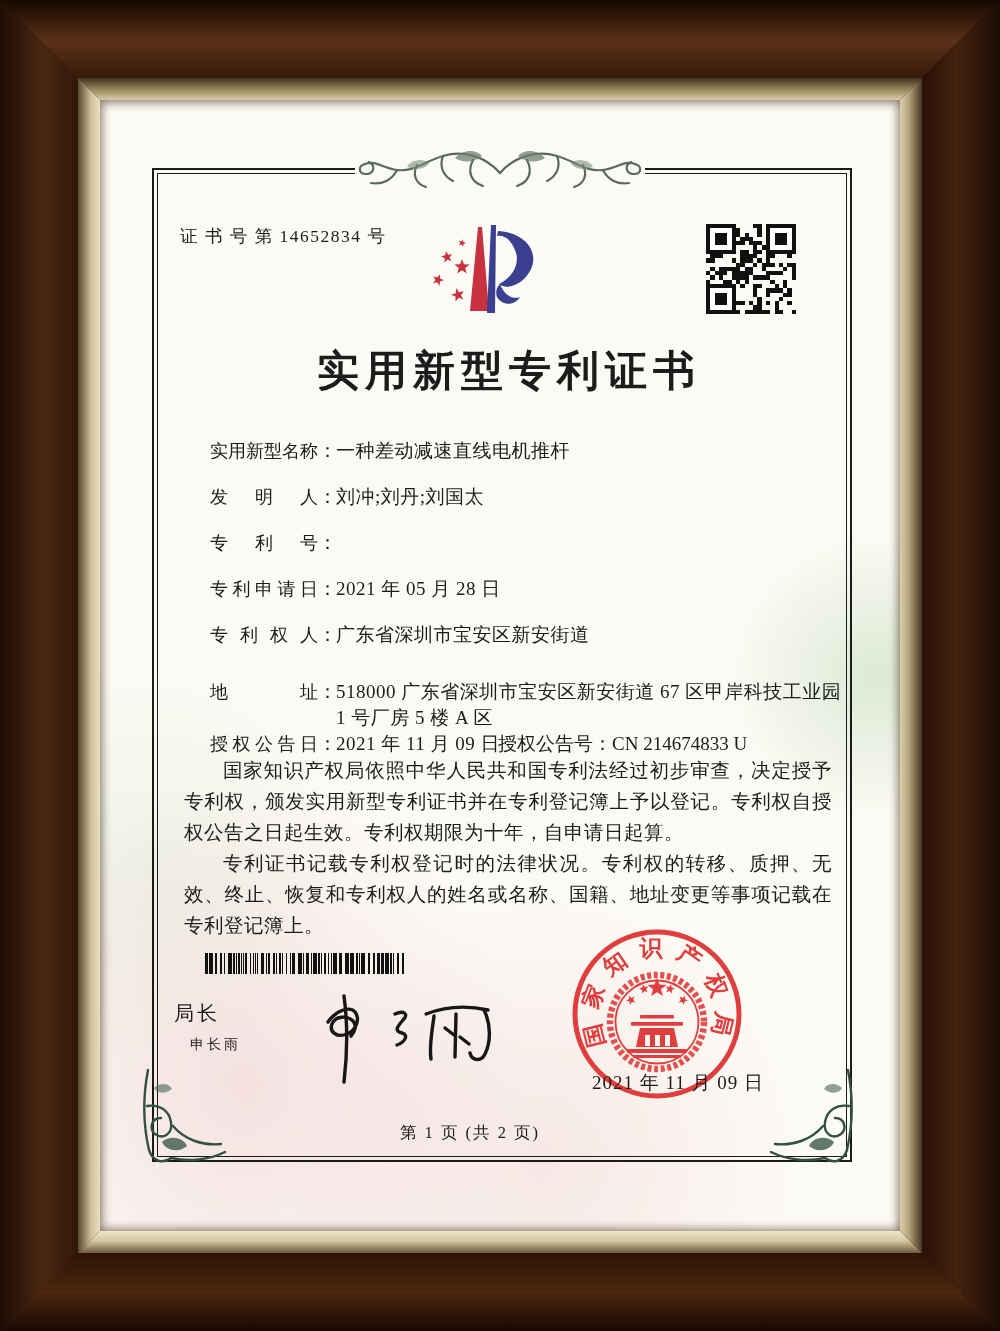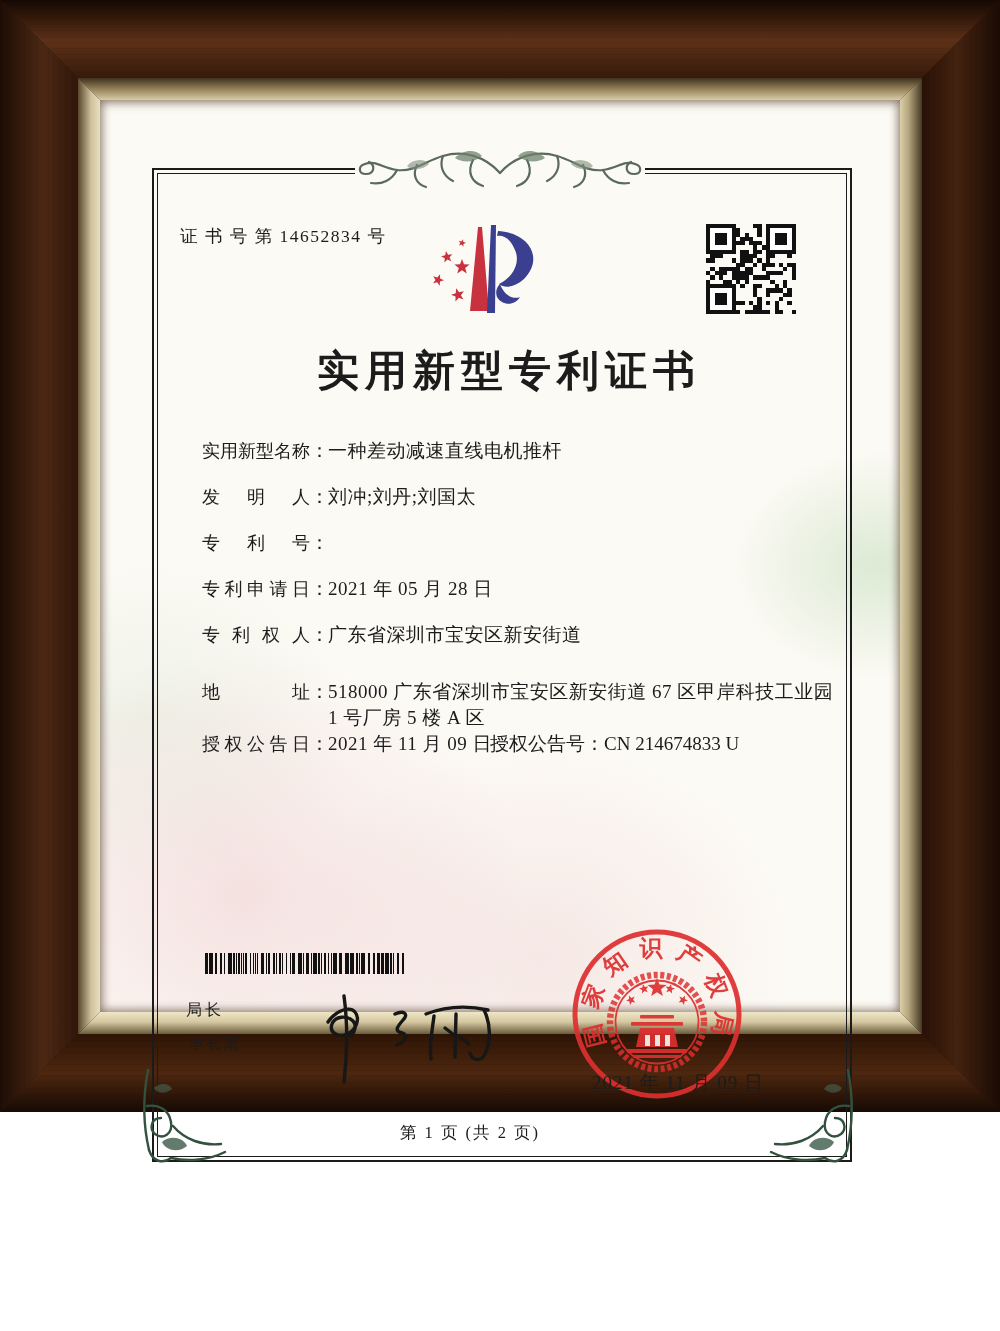--- a/index.html
+++ b/index.html
@@ -1,17 +1,17 @@
 <!DOCTYPE html>
 <html><head>
 <meta charset="utf-8">
 <style>
   html,body{margin:0;padding:0;width:1000px;height:1331px;overflow:hidden;background:#ffffff;
     font-family:"Liberation Serif","DejaVu Serif",serif;color:#1c1c1c;}
-  .stage{position:relative;width:1000px;height:1112px;}
+  .stage{position:relative;width:1000px;height:1331px;}
 
   
   .wood{position:absolute;inset:0;background:#2a1309;}
   .wood-top{position:absolute;left:0;top:0;right:0;height:78px;
     background:repeating-linear-gradient(180deg,rgba(0,0,0,.07) 0 1px,transparent 1px 6px),
       linear-gradient(180deg,#150903 0%,#331809 22%,#5d globalThis31 50%,#5d3118 52%,#371a0a 100%);
     background:repeating-linear-gradient(180deg,rgba(0,0,0,.07) 0 1px,transparent 1px 6px),
       linear-gradient(180deg,#150903 0%,#331809 22%,#5d3118 52%,#371a0a 100%);
     clip-path:polygon(0 0,100% 0,calc(100% - 78px) 100%,78px 100%);}
   .wood-bottom{position:absolute;left:0;bottom:0;right:0;height:78px;
@@ -61,34 +61,34 @@
   .orn-bl{left:32px;top:966px;}
   .orn-br{left:664px;top:966px;transform:scaleX(-1);}
 
   .cert-no{position:absolute;left:80px;top:124px;font-size:17.5px;letter-spacing:1.5px;}
   .logo{position:absolute;left:320px;top:123px;width:128px;height:104px;}
   .qr{position:absolute;left:606px;top:124px;width:90px;height:90px;}
 
   .title{position:absolute;left:52px;top:243px;width:696px;text-align:center;
     font-size:42px;font-weight:700;letter-spacing:6px;padding-left:18px;box-sizing:border-box;}
 
-  .fields{position:absolute;left:102px;top:338px;width:636px;font-size:19px;}
+  .fields{position:absolute;left:110px;top:338px;width:636px;font-size:19px;}
   .frow{position:relative;display:flex;line-height:26px;margin-bottom:20px;align-items:flex-start;}
   .frow.tight{margin-bottom:0;margin-top:31px;}
   .flabel{display:inline-block;width:108px;font-size:18px;text-align:justify;text-align-last:justify;flex:none;}
   .colon{flex:none;width:18px;}
   .fvalue{flex:1;letter-spacing:.5px;}
   .grant2{position:absolute;left:288px;top:0;white-space:nowrap;}
 
   .paras{position:absolute;left:84px;top:655px;width:648px;font-size:19.5px;line-height:31px;
     text-align:justify;letter-spacing:.5px;}
   .paras p{margin:0;text-indent:2em;}
 
   .barcode{position:absolute;left:105px;top:853px;width:200px;height:21px;}
-  .director-title{position:absolute;left:86px;top:900px;font-size:16px;letter-spacing:3px;}
+  .director-title{position:absolute;left:74px;top:900px;font-size:20px;letter-spacing:3px;}
   .director-name{position:absolute;left:90px;top:936px;font-size:14px;letter-spacing:3px;}
   .signature{position:absolute;left:198px;top:884px;width:212px;height:102px;}
 
   .seal{position:absolute;left:469px;top:826px;width:176px;height:176px;opacity:.92;}
   .seal-date{position:absolute;left:492px;top:970px;font-size:19px;letter-spacing:1px;z-index:5;}
 
   .footer{position:absolute;left:120px;top:1022px;width:500px;text-align:center;font-size:16.5px;letter-spacing:2px;}
 </style>
 </head>
 <body>
@@ -339,20 +339,24 @@
           <span class="fvalue">518000 广东省深圳市宝安区新安街道 67 区甲岸科技工业园 1 号厂房 5 楼 A 区</span>
       </div>
       <div class="frow">
         <span class="flabel">授权公告日</span>
           <span class="colon">：</span>
         <span class="fvalue">2021 年 11 月 09 日</span>
         <span class="grant2"><span>授权公告号</span><span>：</span><span>CN 214674833 U</span></span>
       </div>
     </div>
 
+    <div class="paras">
+      <p>国家知识产权局依照中华人民共和国专利法经过初步审查，决定授予专利权，颁发实用新型专利证书并在专利登记簿上予以登记。专利权自授权公告之日起生效。专利权期限为十年，自申请日起算。</p>
+      <p>专利证书记载专利权登记时的法律状况。专利权的转移、质押、无效、终止、恢复和专利权人的姓名或名称、国籍、地址变更等事项记载在专利登记簿上。</p>
+    </div>
 
     <svg class="barcode" id="barcode" viewBox="0 0 200 21" preserveAspectRatio="none">
         <rect x="0" y="0" width="3" height="21" fill="#111"></rect>
         <rect x="4" y="0" width="4" height="21" fill="#111"></rect>
         <rect x="10" y="0" width="2" height="21" fill="#111"></rect>
         <rect x="15" y="0" width="2" height="21" fill="#111"></rect>
         <rect x="19" y="0" width="1" height="21" fill="#111"></rect>
         <rect x="23" y="0" width="4" height="21" fill="#111"></rect>
         <rect x="28" y="0" width="2" height="21" fill="#111"></rect>
         <rect x="31" y="0" width="1" height="21" fill="#111"></rect>

